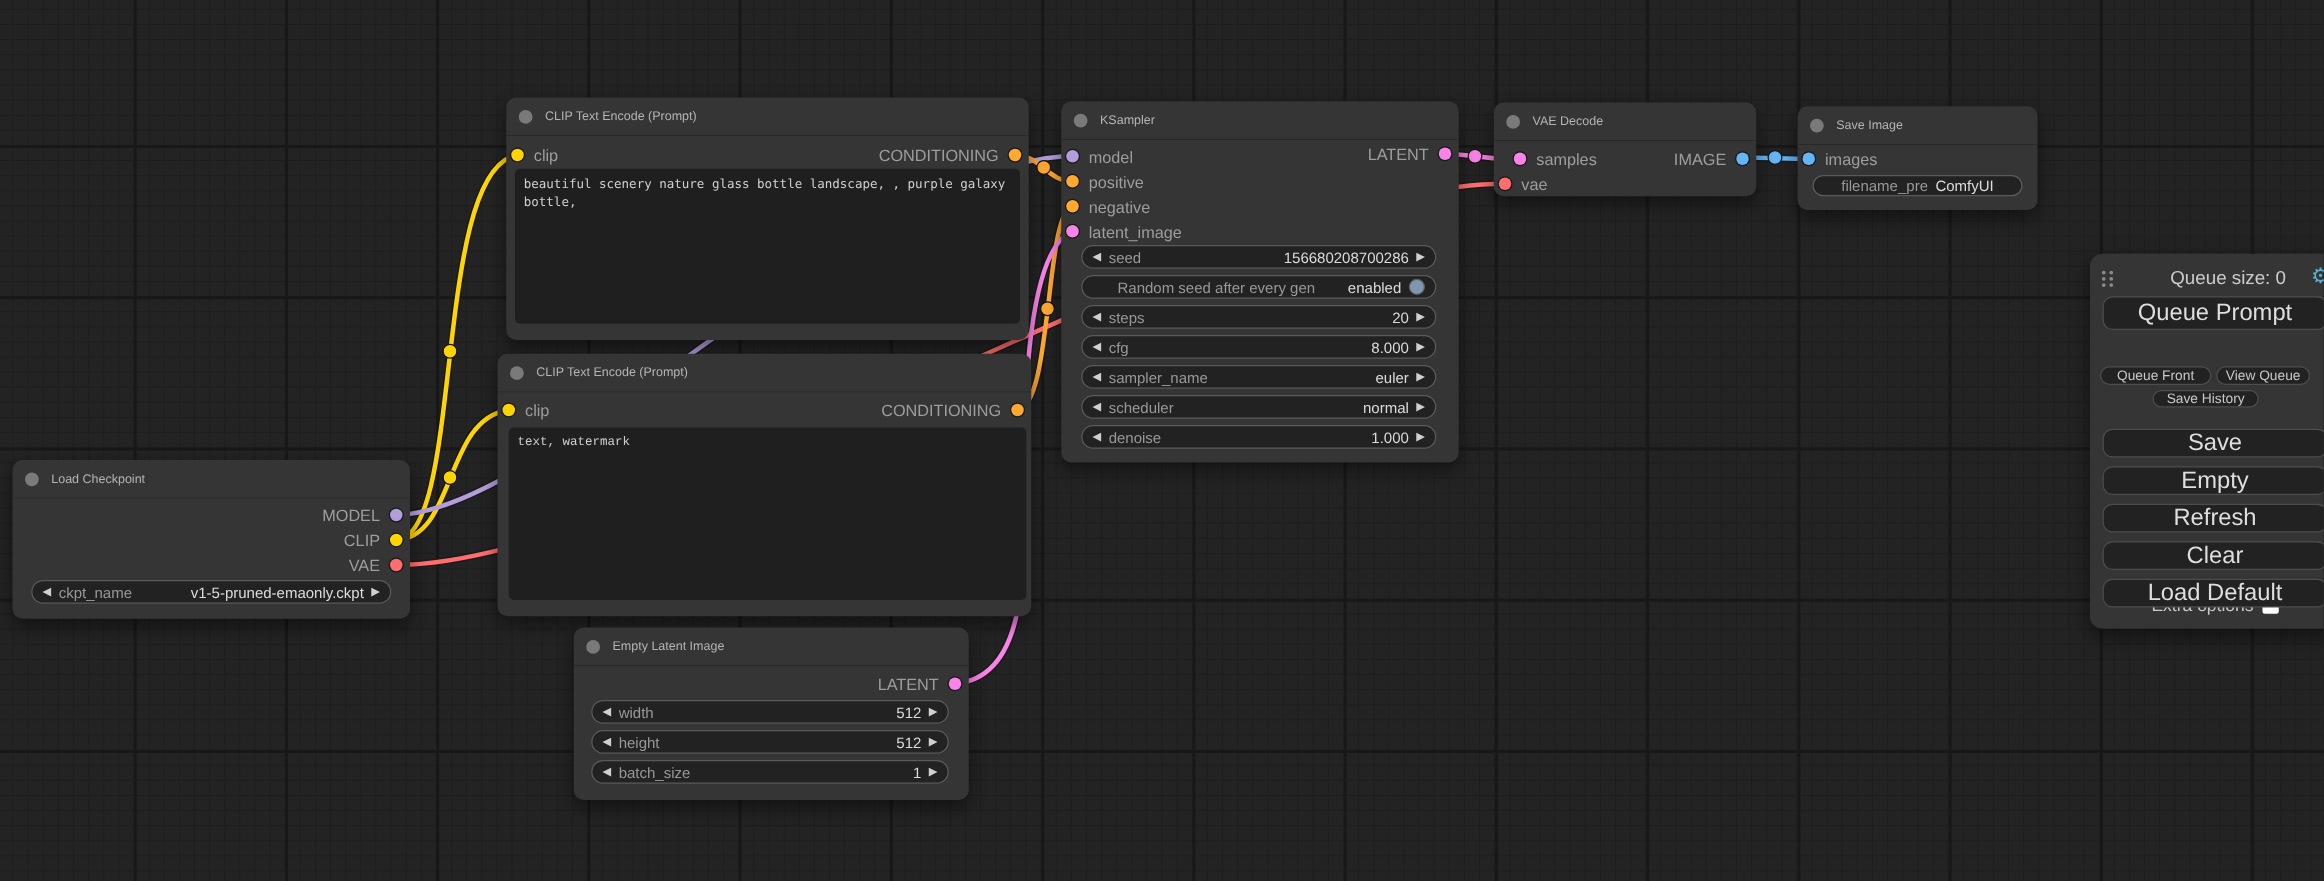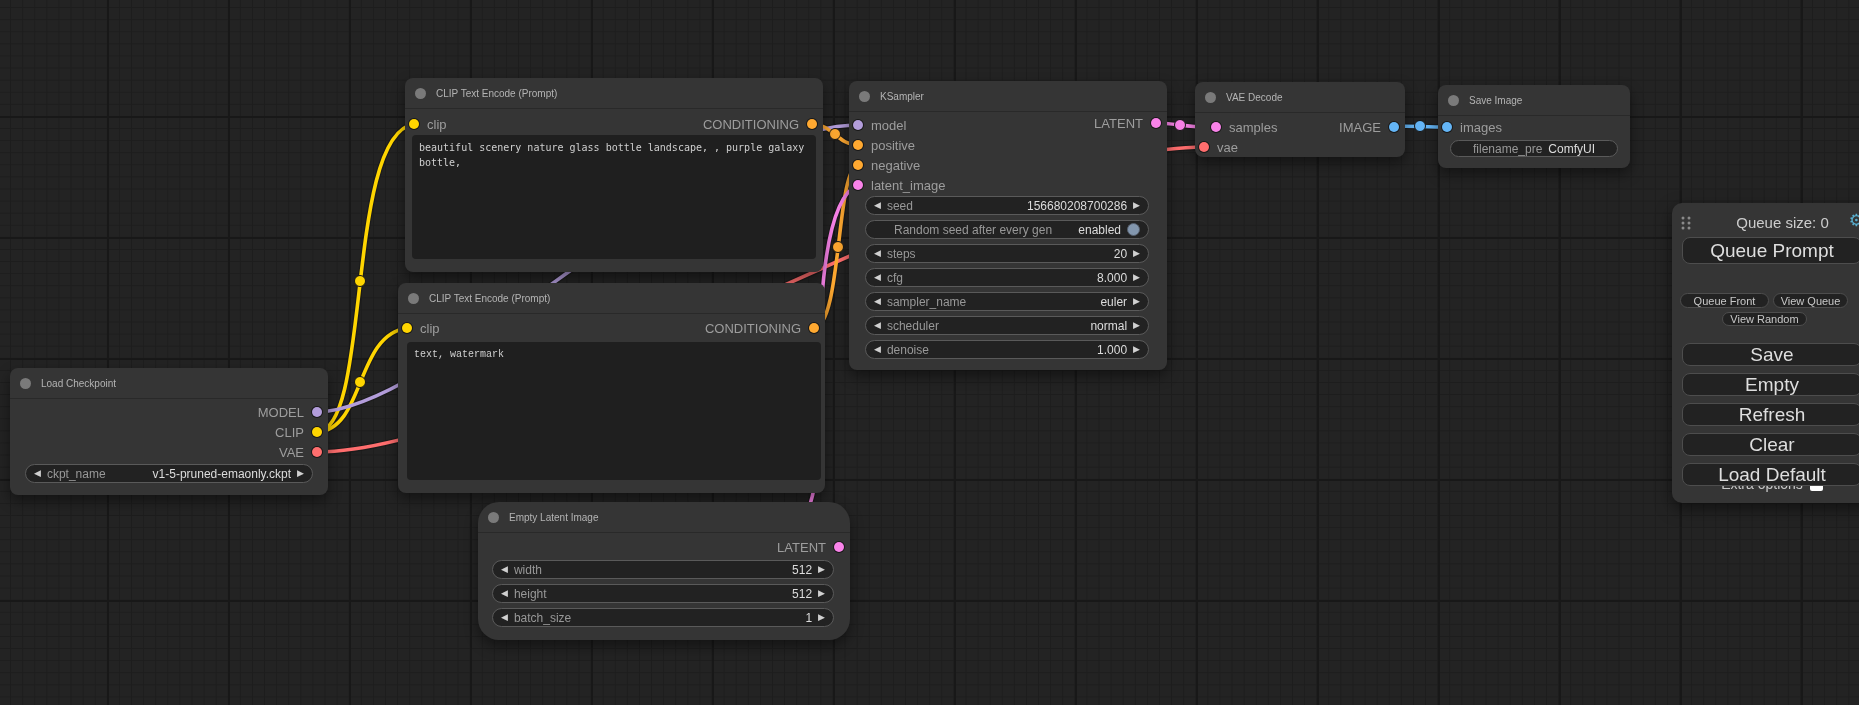--- a/index.html
+++ b/index.html
@@ -256,21 +256,21 @@
     <div class="slot in" style="top:34px;">
       <span class="pdot" style="background:#64B5F6"></span>
       <span>images</span>
     </div>
     <div class="widget" style="top:55px;left:12px;right:12px;height:17px;">
       <span class="wlabel" style="margin-left:14px;">filename_prefix</span>
       <span class="wvalue" style="margin-right:14px;">ComfyUI</span>
     </div>
   </div>
 
-  <div class="node" style="left:478px;top:502px;width:372px;height:138px;border-radius:21px;">
+  <div class="node" style="left:459px;top:502px;width:316px;height:138px;">
     <div class="ntitle">
       <span class="ndot"></span>
       <span>Empty Latent Image</span>
     </div>
     <div class="slot out" style="top:37px;">
       <span>LATENT</span>
       <span class="pdot" style="background:#F983E9"></span>
     </div>
     <div class="widget" style="top:58px;left:14px;right:16px;">
       <span class="arrow">◀</span>
@@ -310,21 +310,21 @@
 
     <div class="sb-btn" style="top:34px;height:27px;">Queue Prompt</div>
 
     <div class="extra-row">
       <span>Extra options</span>
       <span class="checkbox"></span>
     </div>
 
     <div class="sb-small" style="left:8px;top:90px;width:89px;height:15px;">Queue Front</div>
     <div class="sb-small" style="left:101px;top:90px;width:75px;height:15px;">View Queue</div>
-    <div class="sb-small" style="left:50px;top:109px;width:85px;height:14px;">View Random</div>
+    <div class="sb-small" style="left:50px;top:109px;width:85px;height:14px;">Save History</div>
 
     <div class="sb-btn" style="top:140px;height:23px;">Save</div>
     <div class="sb-btn" style="top:170px;height:23px;">Empty</div>
     <div class="sb-btn" style="top:200px;height:23px;">Refresh</div>
     <div class="sb-btn" style="top:230px;height:23px;">Clear</div>
     <div class="sb-btn" style="top:260px;height:23px;">Load Default</div>
   </div>
 
 </div>
 

